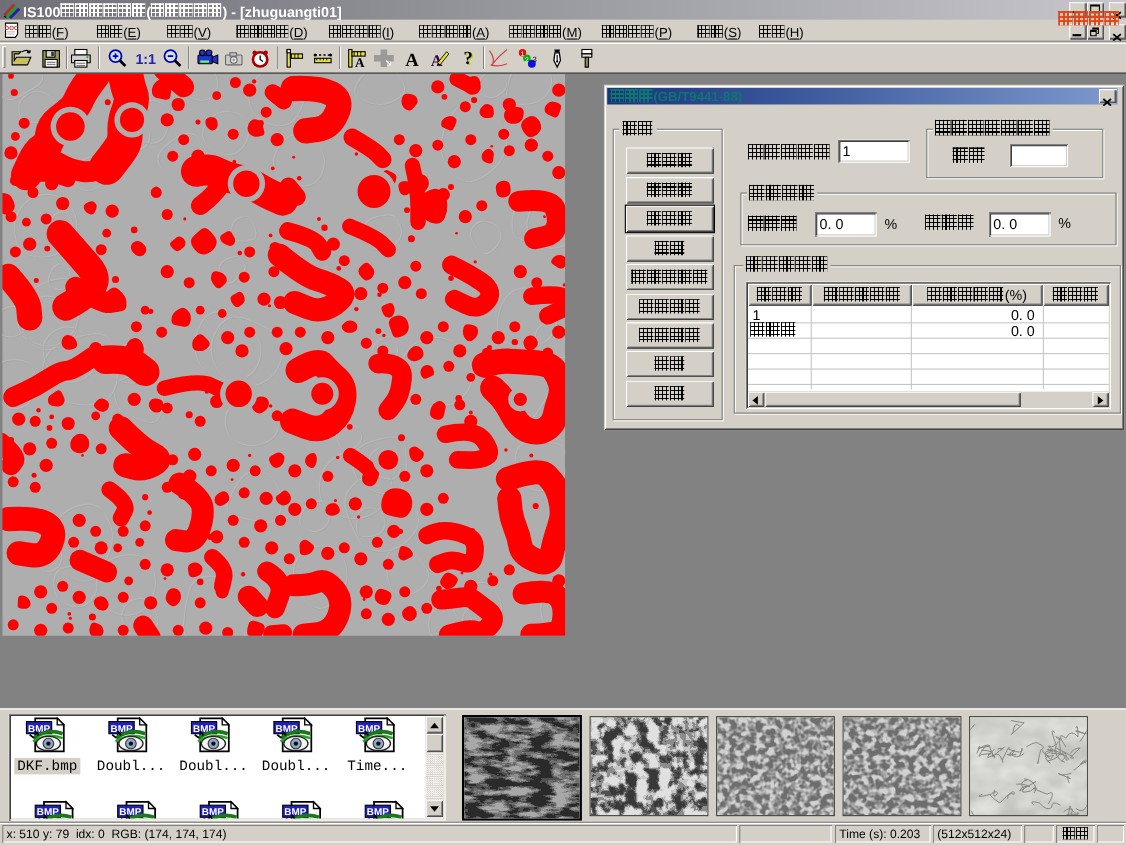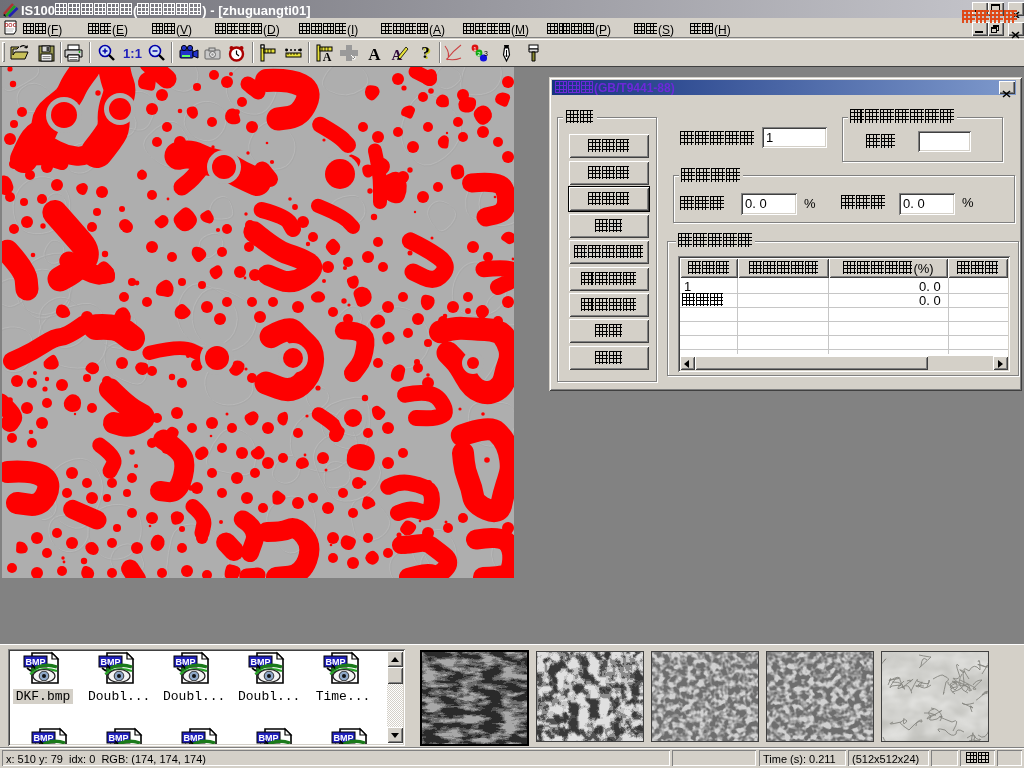--- a/index.html
+++ b/index.html
@@ -730,21 +730,21 @@
       <circle cx="215" cy="291" r="12" fill="#fe0000"></circle>
       <circle cx="291" cy="291" r="15" fill="#aeaeae"></circle>
       <circle cx="291" cy="291" r="10" fill="#fe0000"></circle>
       <circle cx="351" cy="351" r="14" fill="#aeaeae"></circle>
       <circle cx="351" cy="351" r="9" fill="#fe0000"></circle>
       <circle cx="471" cy="296" r="11" fill="#aeaeae"></circle>
       <circle cx="471" cy="296" r="6" fill="#fe0000"></circle>
     </svg></div>
 <div class="abs" style="left:549px;top:77px;width:473px;height:314px;background:#d4d0c8;box-shadow:inset 1px 1px 0 #d4d0c8,inset -1px -1px 0 #404040,inset 2px 2px 0 #fff,inset -2px -2px 0 #808080;z-index:10;"></div>
 <div class="abs" style="left:552px;top:80px;width:464px;height:15px;background:linear-gradient(to right,#16337f,#7e99cc);z-index:11;"></div>
-<div class="abs" style="left:555px;top:81px;color:#6d28d9;font:bold 12px 'Liberation Sans';z-index:12;"><i class="cb" style="width:12px;height:12px;margin:0px 1px 0 0"></i><i class="cb" style="width:12px;height:12px;margin:0px 1px 0 0"></i><i class="cb" style="width:12px;height:12px;margin:0px 1px 0 0"></i>(GB/T9441-88)</div>
+<div class="abs" style="left:555px;top:81px;color:#0f766e;font:bold 12px 'Liberation Sans';z-index:12;"><i class="cb" style="width:12px;height:12px;margin:0px 1px 0 0"></i><i class="cb" style="width:12px;height:12px;margin:0px 1px 0 0"></i><i class="cb" style="width:12px;height:12px;margin:0px 1px 0 0"></i>(GB/T9441-88)</div>
 <div class="abs wbtn" style="left:999px;top:81px;width:16px;height:13px;z-index:12;"></div>
 <div class="abs" style="left:1002px;top:84px;z-index:13;"><svg width="9" height="8">
       <path d="M1 1 L8 7 M8 1 L1 7" stroke="#000" stroke-width="1.6"></path>
     </svg></div>
 <div class="abs grp" style="left:557px;top:117px;width:100px;height:265px;z-index:12;"></div>
 <div class="abs" style="left:563px;top:110px;background:#d4d0c8;padding:0 3px;z-index:12;"><i class="c" style="width:13px;height:13px;margin:0px 1px 0 0"></i><i class="c" style="width:13px;height:13px;margin:0px 1px 0 0"></i></div>
 <div class="abs btn" style="left:569px;top:134px;width:80px;height:24px;text-align:center;z-index:12;">
     <div style="margin-top:5px;"><i class="c" style="width:13px;height:13px;margin:0px 1px 0 0"></i><i class="c" style="width:13px;height:13px;margin:0px 1px 0 0"></i><i class="c" style="width:13px;height:13px;margin:0px 1px 0 0"></i></div>
   </div>
 <div class="abs btn" style="left:569px;top:160.5px;width:80px;height:24px;text-align:center;z-index:12;">
@@ -1033,14 +1033,14 @@
     </svg></div>
 <div class="abs" style="left:0;top:747px;width:1024px;height:21px;background:#d4d0c8;border-top:1px solid #808080;box-shadow:inset 0 1px 0 #fff;"></div>
 <div class="abs" style="left:2px;top:750px;width:668px;height:16px;box-shadow:inset 1px 1px 0 #808080,inset -1px -1px 0 #fff;"></div>
 <div class="abs" style="left:672px;top:750px;width:84px;height:16px;box-shadow:inset 1px 1px 0 #808080,inset -1px -1px 0 #fff;"></div>
 <div class="abs" style="left:759px;top:750px;width:87px;height:16px;box-shadow:inset 1px 1px 0 #808080,inset -1px -1px 0 #fff;"></div>
 <div class="abs" style="left:848px;top:750px;width:81px;height:16px;box-shadow:inset 1px 1px 0 #808080,inset -1px -1px 0 #fff;"></div>
 <div class="abs" style="left:931px;top:750px;width:27px;height:16px;box-shadow:inset 1px 1px 0 #808080,inset -1px -1px 0 #fff;"></div>
 <div class="abs" style="left:960px;top:750px;width:35px;height:16px;box-shadow:inset 1px 1px 0 #808080,inset -1px -1px 0 #fff;"></div>
 <div class="abs" style="left:997px;top:750px;width:25px;height:16px;box-shadow:inset 1px 1px 0 #808080,inset -1px -1px 0 #fff;"></div>
 <div class="abs" style="left:6px;top:753px;font:11px 'Liberation Sans';color:#000;">x: 510 y: 79&nbsp;&nbsp;idx: 0&nbsp;&nbsp;RGB: (174, 174, 174)</div>
-<div class="abs" style="left:763px;top:753px;font:11px 'Liberation Sans';color:#000;">Time (s): 0.211</div>
+<div class="abs" style="left:763px;top:753px;font:11px 'Liberation Sans';color:#000;">Time (s): 0.203</div>
 <div class="abs" style="left:852px;top:753px;font:11px 'Liberation Sans';color:#000;">(512x512x24)</div>
 <div class="abs" style="left:966px;top:752px;color:#000;"><i class="c" style="width:11px;height:11px;margin:0px 1px 0 0"></i><i class="c" style="width:11px;height:11px;margin:0px 1px 0 0"></i></div>
 </body></html>

